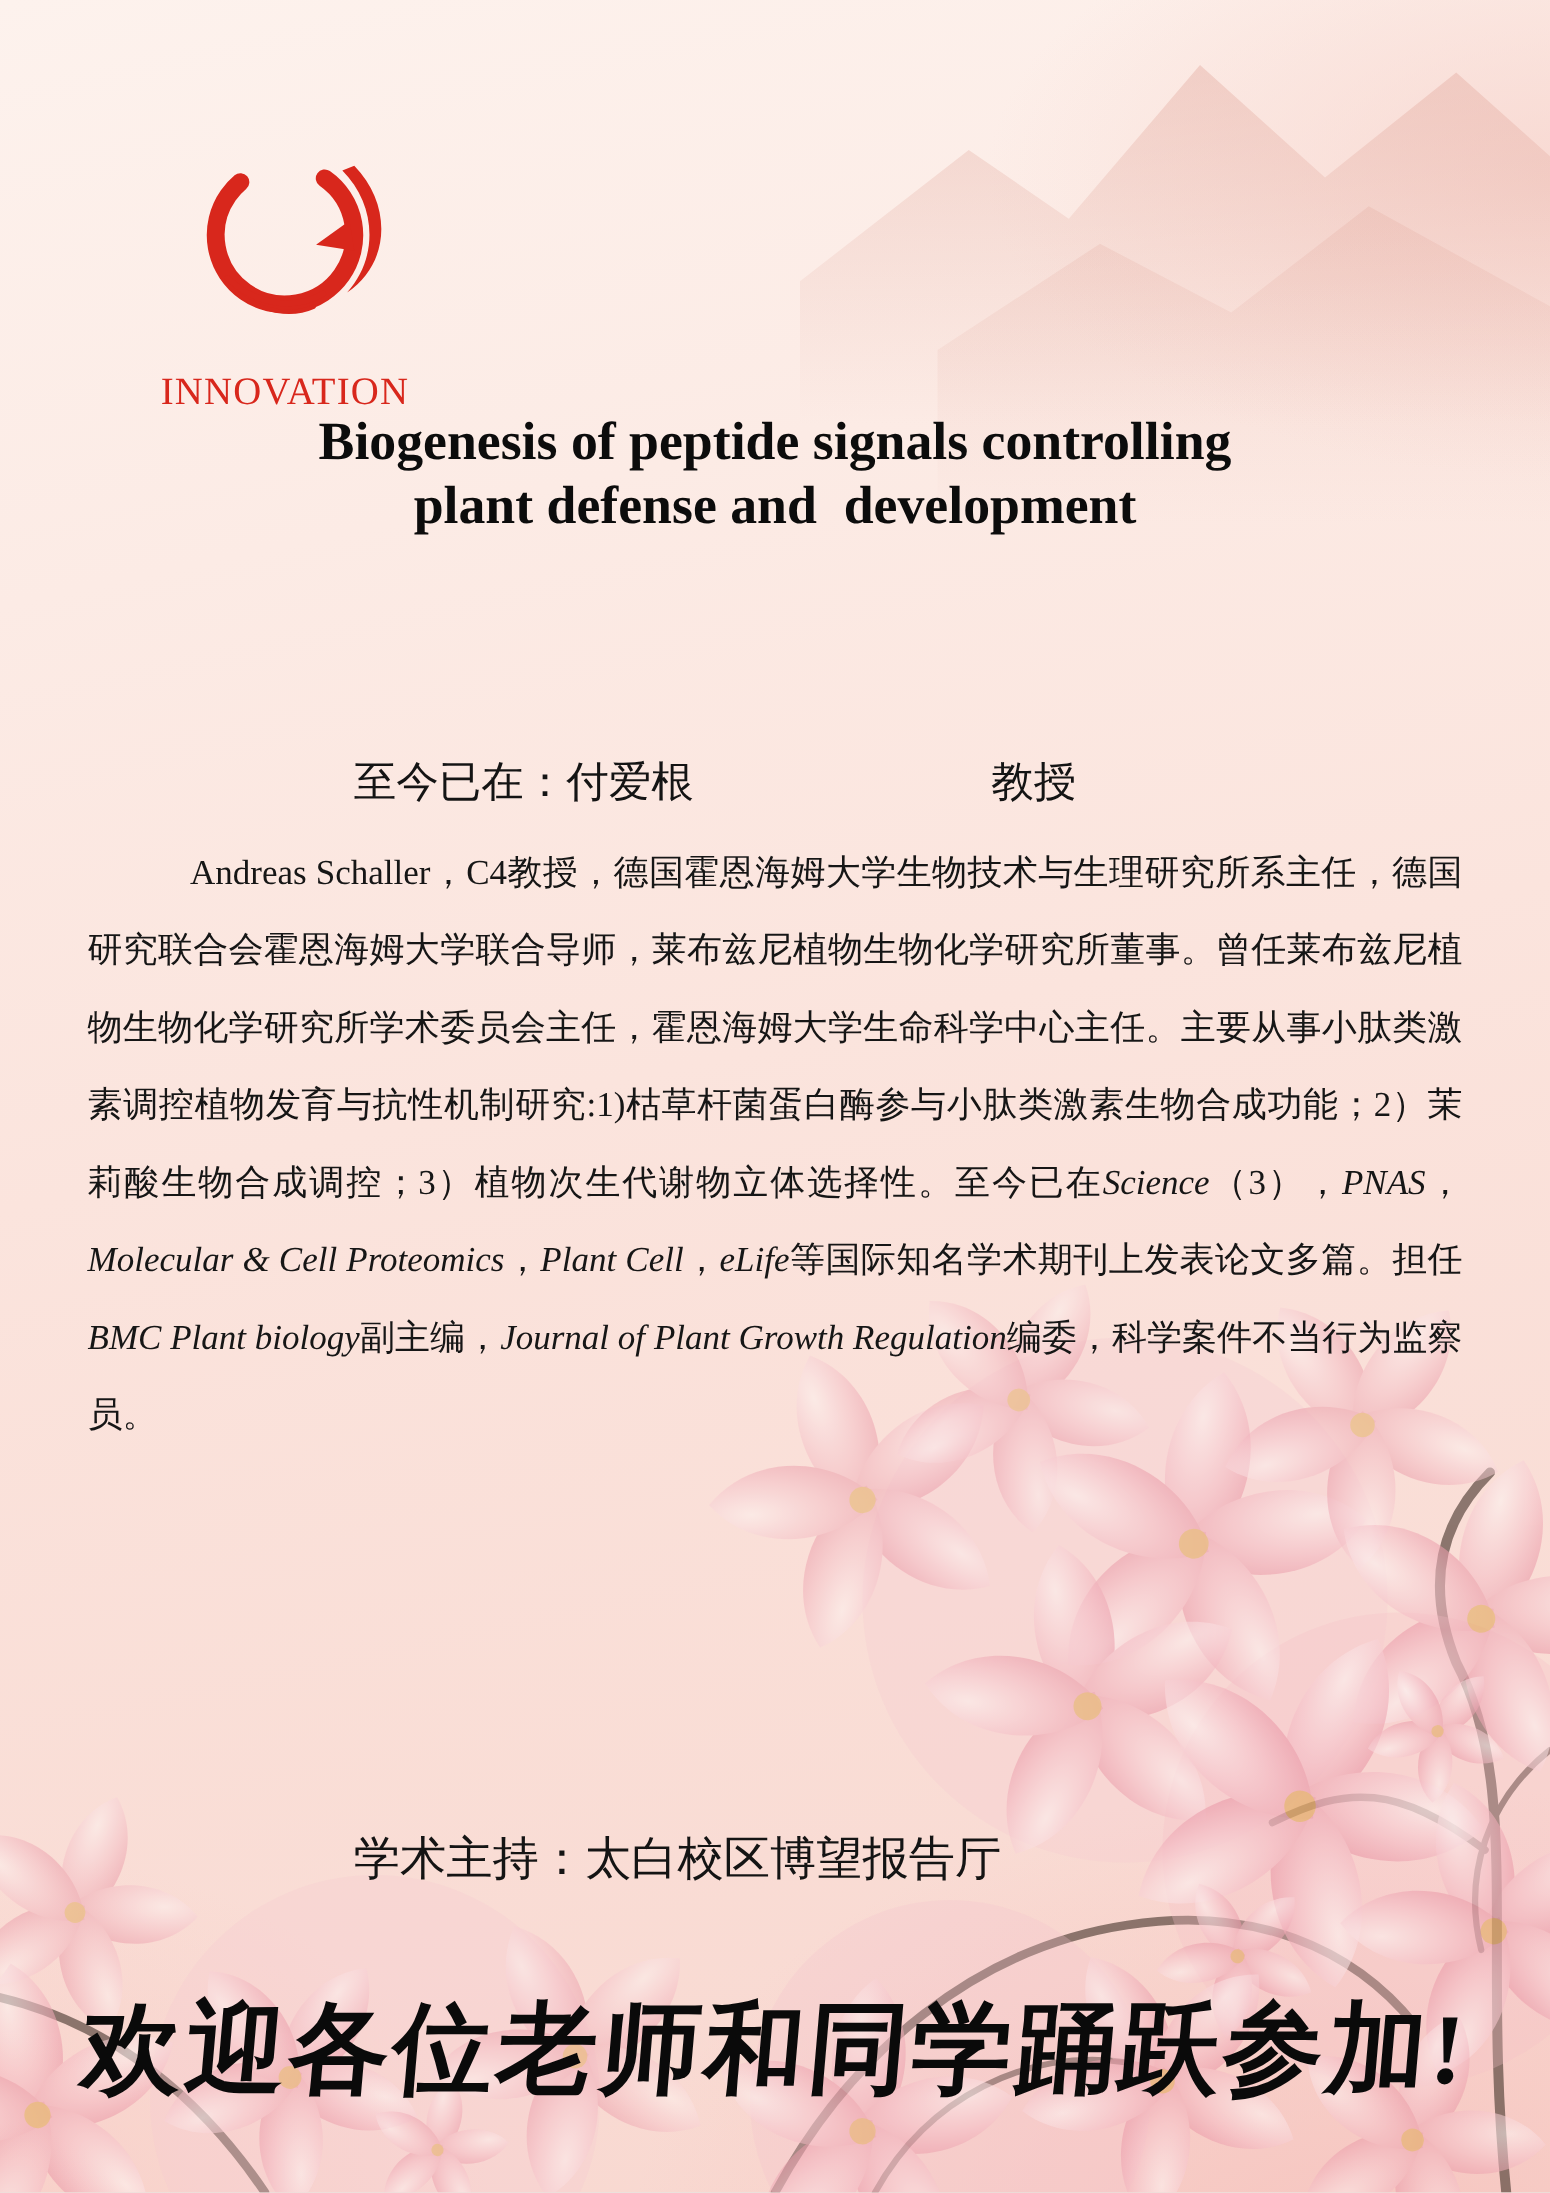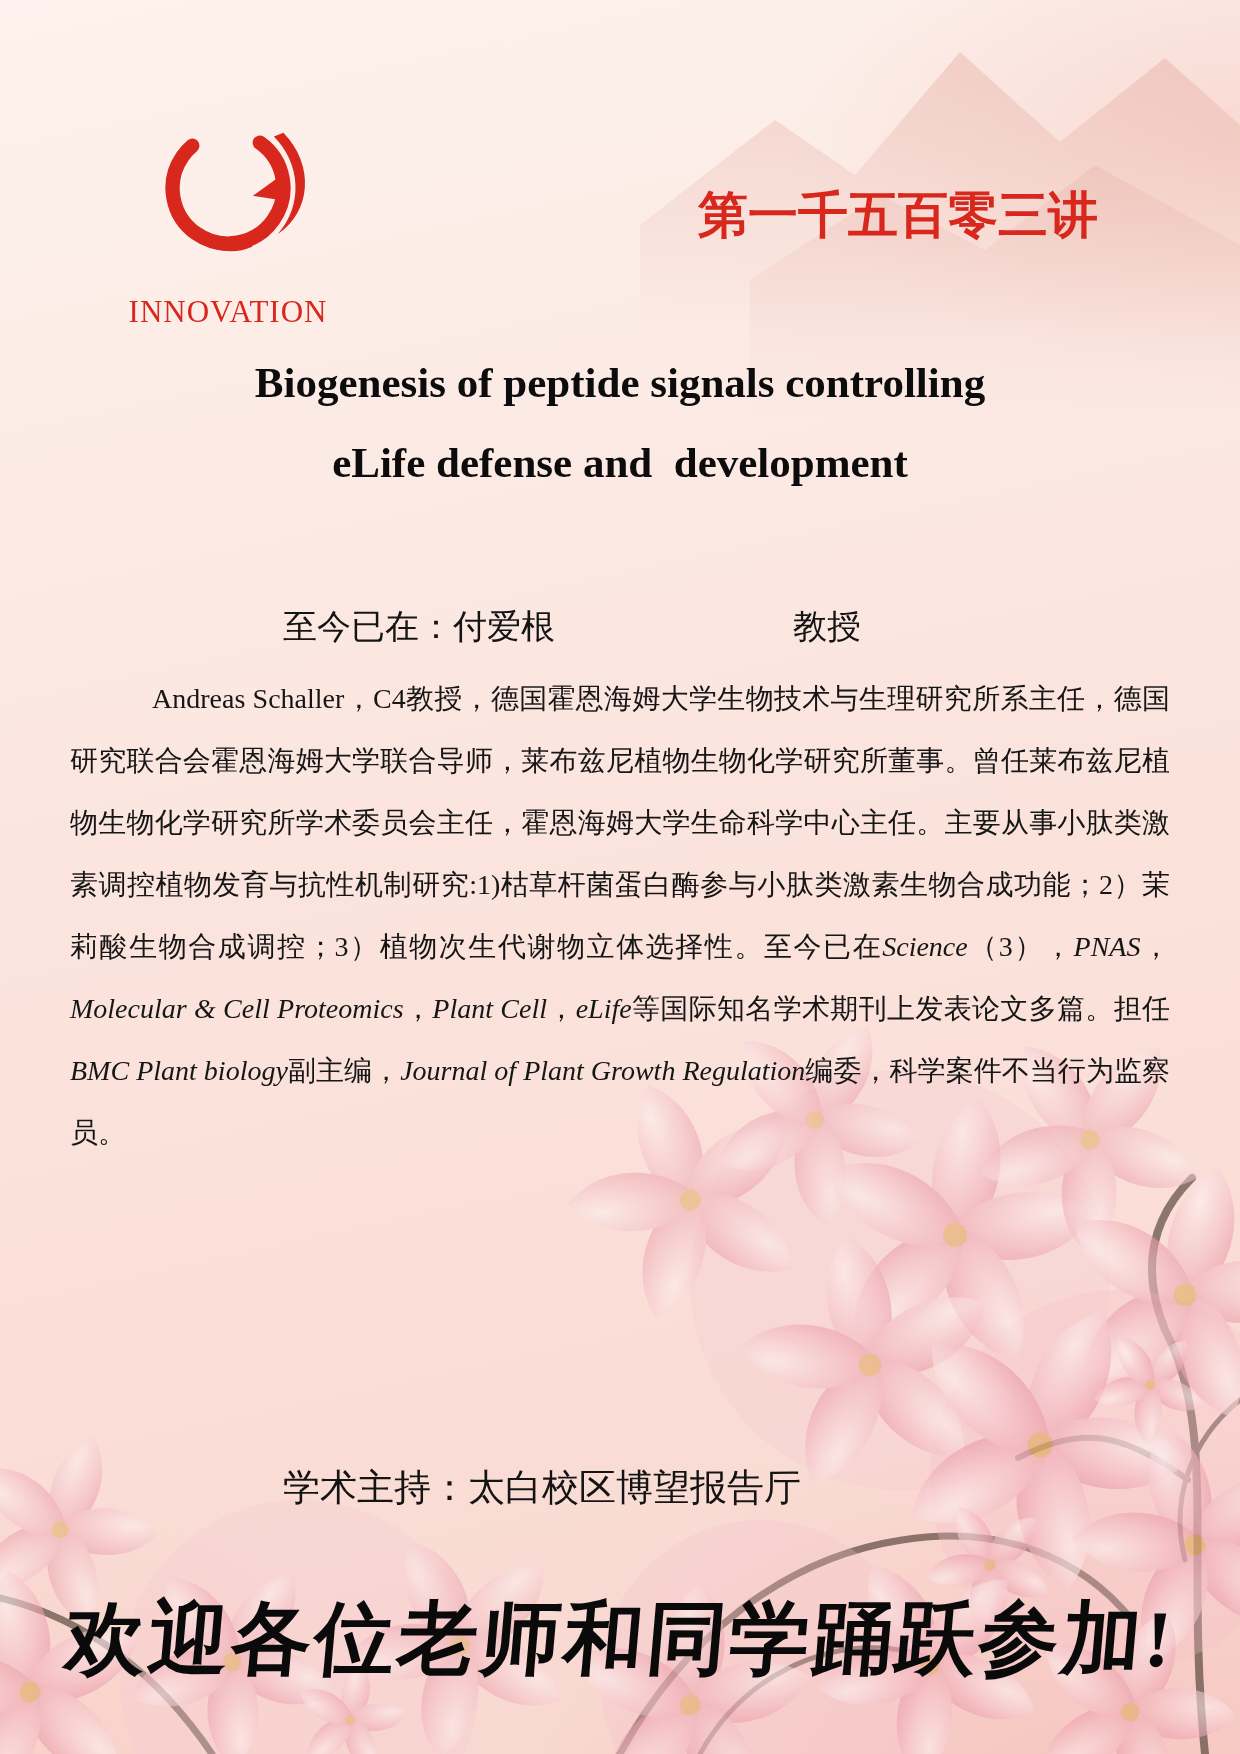--- a/index.html
+++ b/index.html
@@ -28,21 +28,21 @@
     position:absolute; left:698px; top:182px;
     font-size:50px; font-weight:900; color:#d8271c;
     font-family:"Liberation Sans", sans-serif; white-space:pre;
   }
 
   .en-title {
     position:absolute; left:0; right:0; top:328px; text-align:center;
     font-size:43px; font-weight:bold; line-height:51px; color:#0c0c0c;
     font-family:"Liberation Serif", serif;
   }
-  .en-title div { white-space:pre;margin-top:29px; }
+  .en-title div { white-space:pre; }
 
   .speakers {
     position:absolute; left:283px; top:484px;
     font-size:34px; line-height:57px; white-space:pre; color:#141414;
     font-family:"DejaVu Sans Mono", monospace;
   }
 
   .bio {
     position:absolute; left:70px; top:640px; width:1100px;
     font-size:28px; line-height:62px; text-align:justify; text-indent:82px;
@@ -133,25 +133,24 @@
           <circle cx="100" cy="88" r="58" stroke-width="15" stroke-dasharray="288 78" transform="rotate(-55 100 88)"></circle>
           <path d="M148,34 C176,62 179,106 152,136 C187,113 191,64 158,30 Z" fill="#d8271c" stroke="none"></path>
           <path d="M154,76 L126,96 L158,101 Z" fill="#d8271c" stroke="none"></path>
           <path d="M52,124 C76,147 108,151 132,137" stroke-width="5"></path>
           <path d="M60,137 C82,153 106,156 124,148" stroke-width="3.5"></path>
         </g>
       </svg>
       <div class="logo-text">INNOVATION</div>
     </div>
 
-    <div class="lecture-number">第一千五百零三讲</div>
 
     <div class="en-title">
       <div>Biogenesis of peptide signals controlling</div>
-      <div>eLife defense and  development</div>
+      <div>plant defense and  development</div>
     </div>
 
     <div class="speakers">
       <div>至今已在：付爱根　　　　　　　教授</div>
     </div>
 
     <p class="bio"><span>Andreas Schaller，C4教授，德国霍恩海姆大学生物技术与生理研究所系主任，德国研究联合会霍恩海姆大学联合导师，莱布兹尼植物生物化学研究所董事。曾任莱布兹尼植物生物化学研究所学术委员会主任，霍恩海姆大学生命科学中心主任。主要从事小肽类激素调控植物发育与抗性机制研究:1)枯草杆菌蛋白酶参与小肽类激素生物合成功能；2）茉莉酸生物合成调控；3）植物次生代谢物立体选择性。至今已在</span><span class="italic">Science</span><span>（3），</span><span class="italic">PNAS</span><span>，</span><span class="italic">Molecular &amp; Cell Proteomics</span><span>，</span><span class="italic">Plant Cell</span><span>，</span><span class="italic">eLife</span><span>等国际知名学术期刊上发表论文多篇。担任</span><span class="italic">BMC Plant biology</span><span>副主编，</span><span class="italic">Journal of Plant Growth Regulation</span><span>编委，科学案件不当行为监察员。</span></p>
 
     <div class="details">
       <div>学术主持：太白校区博望报告厅</div>

